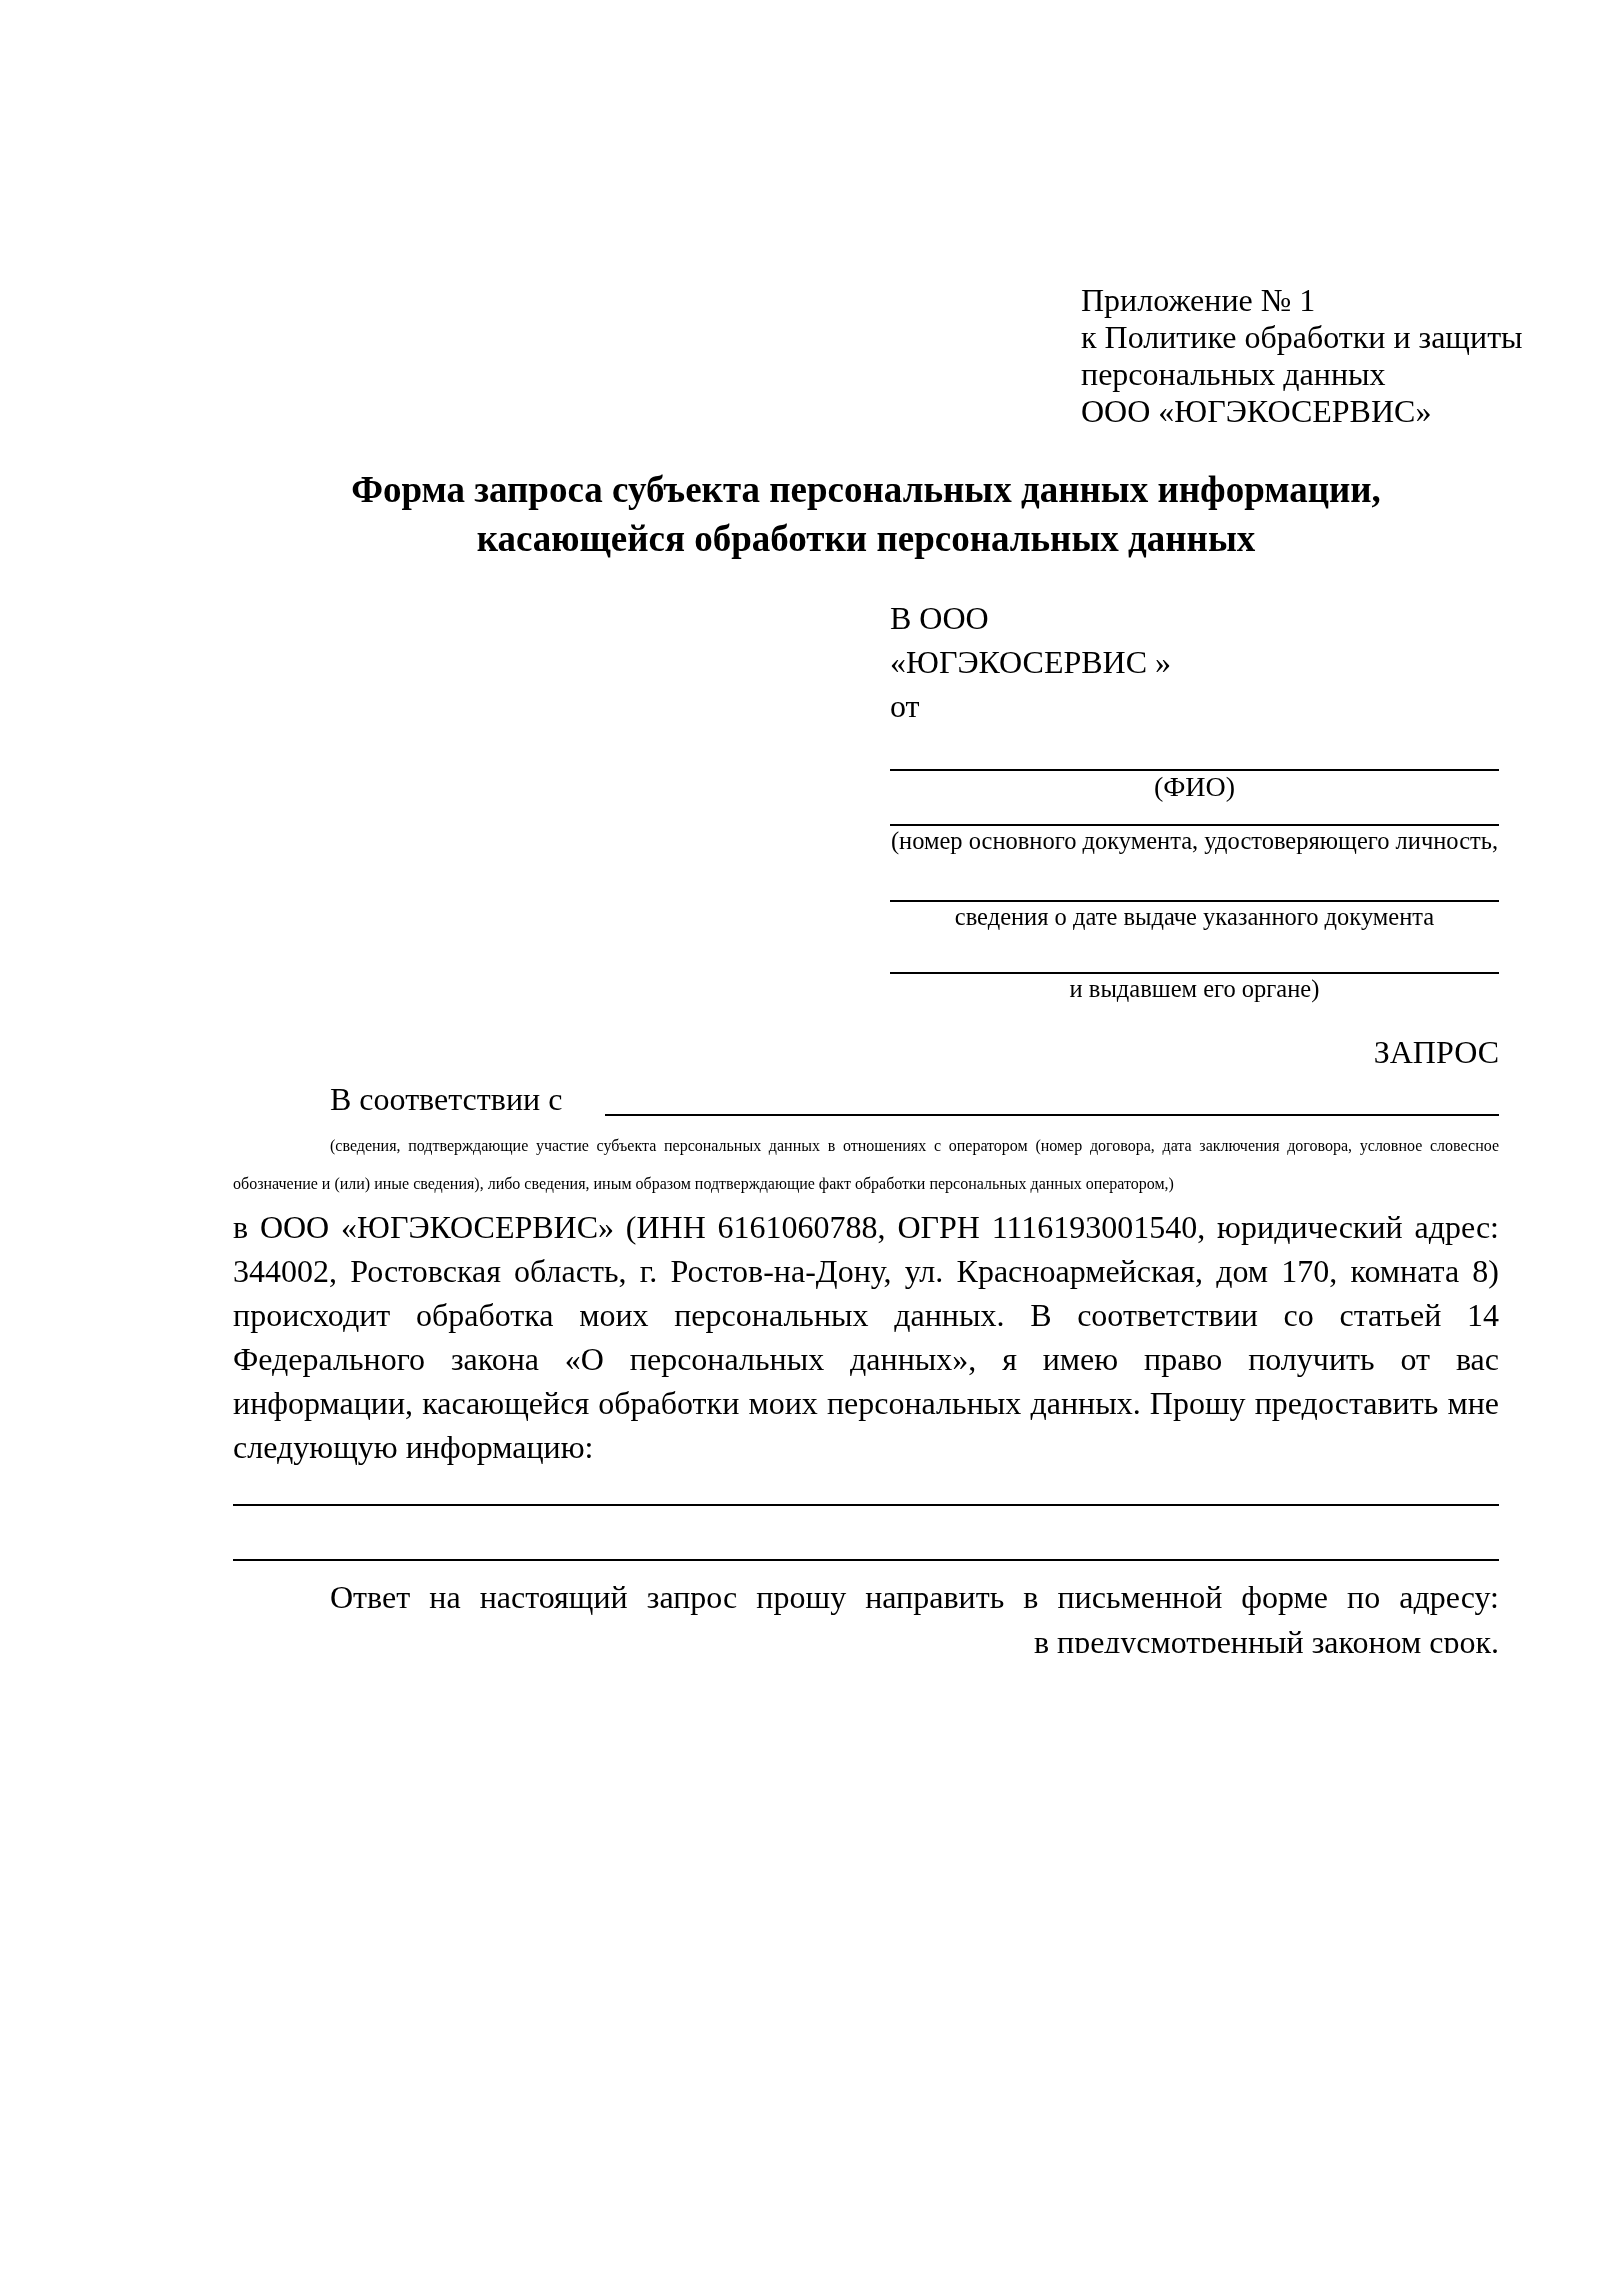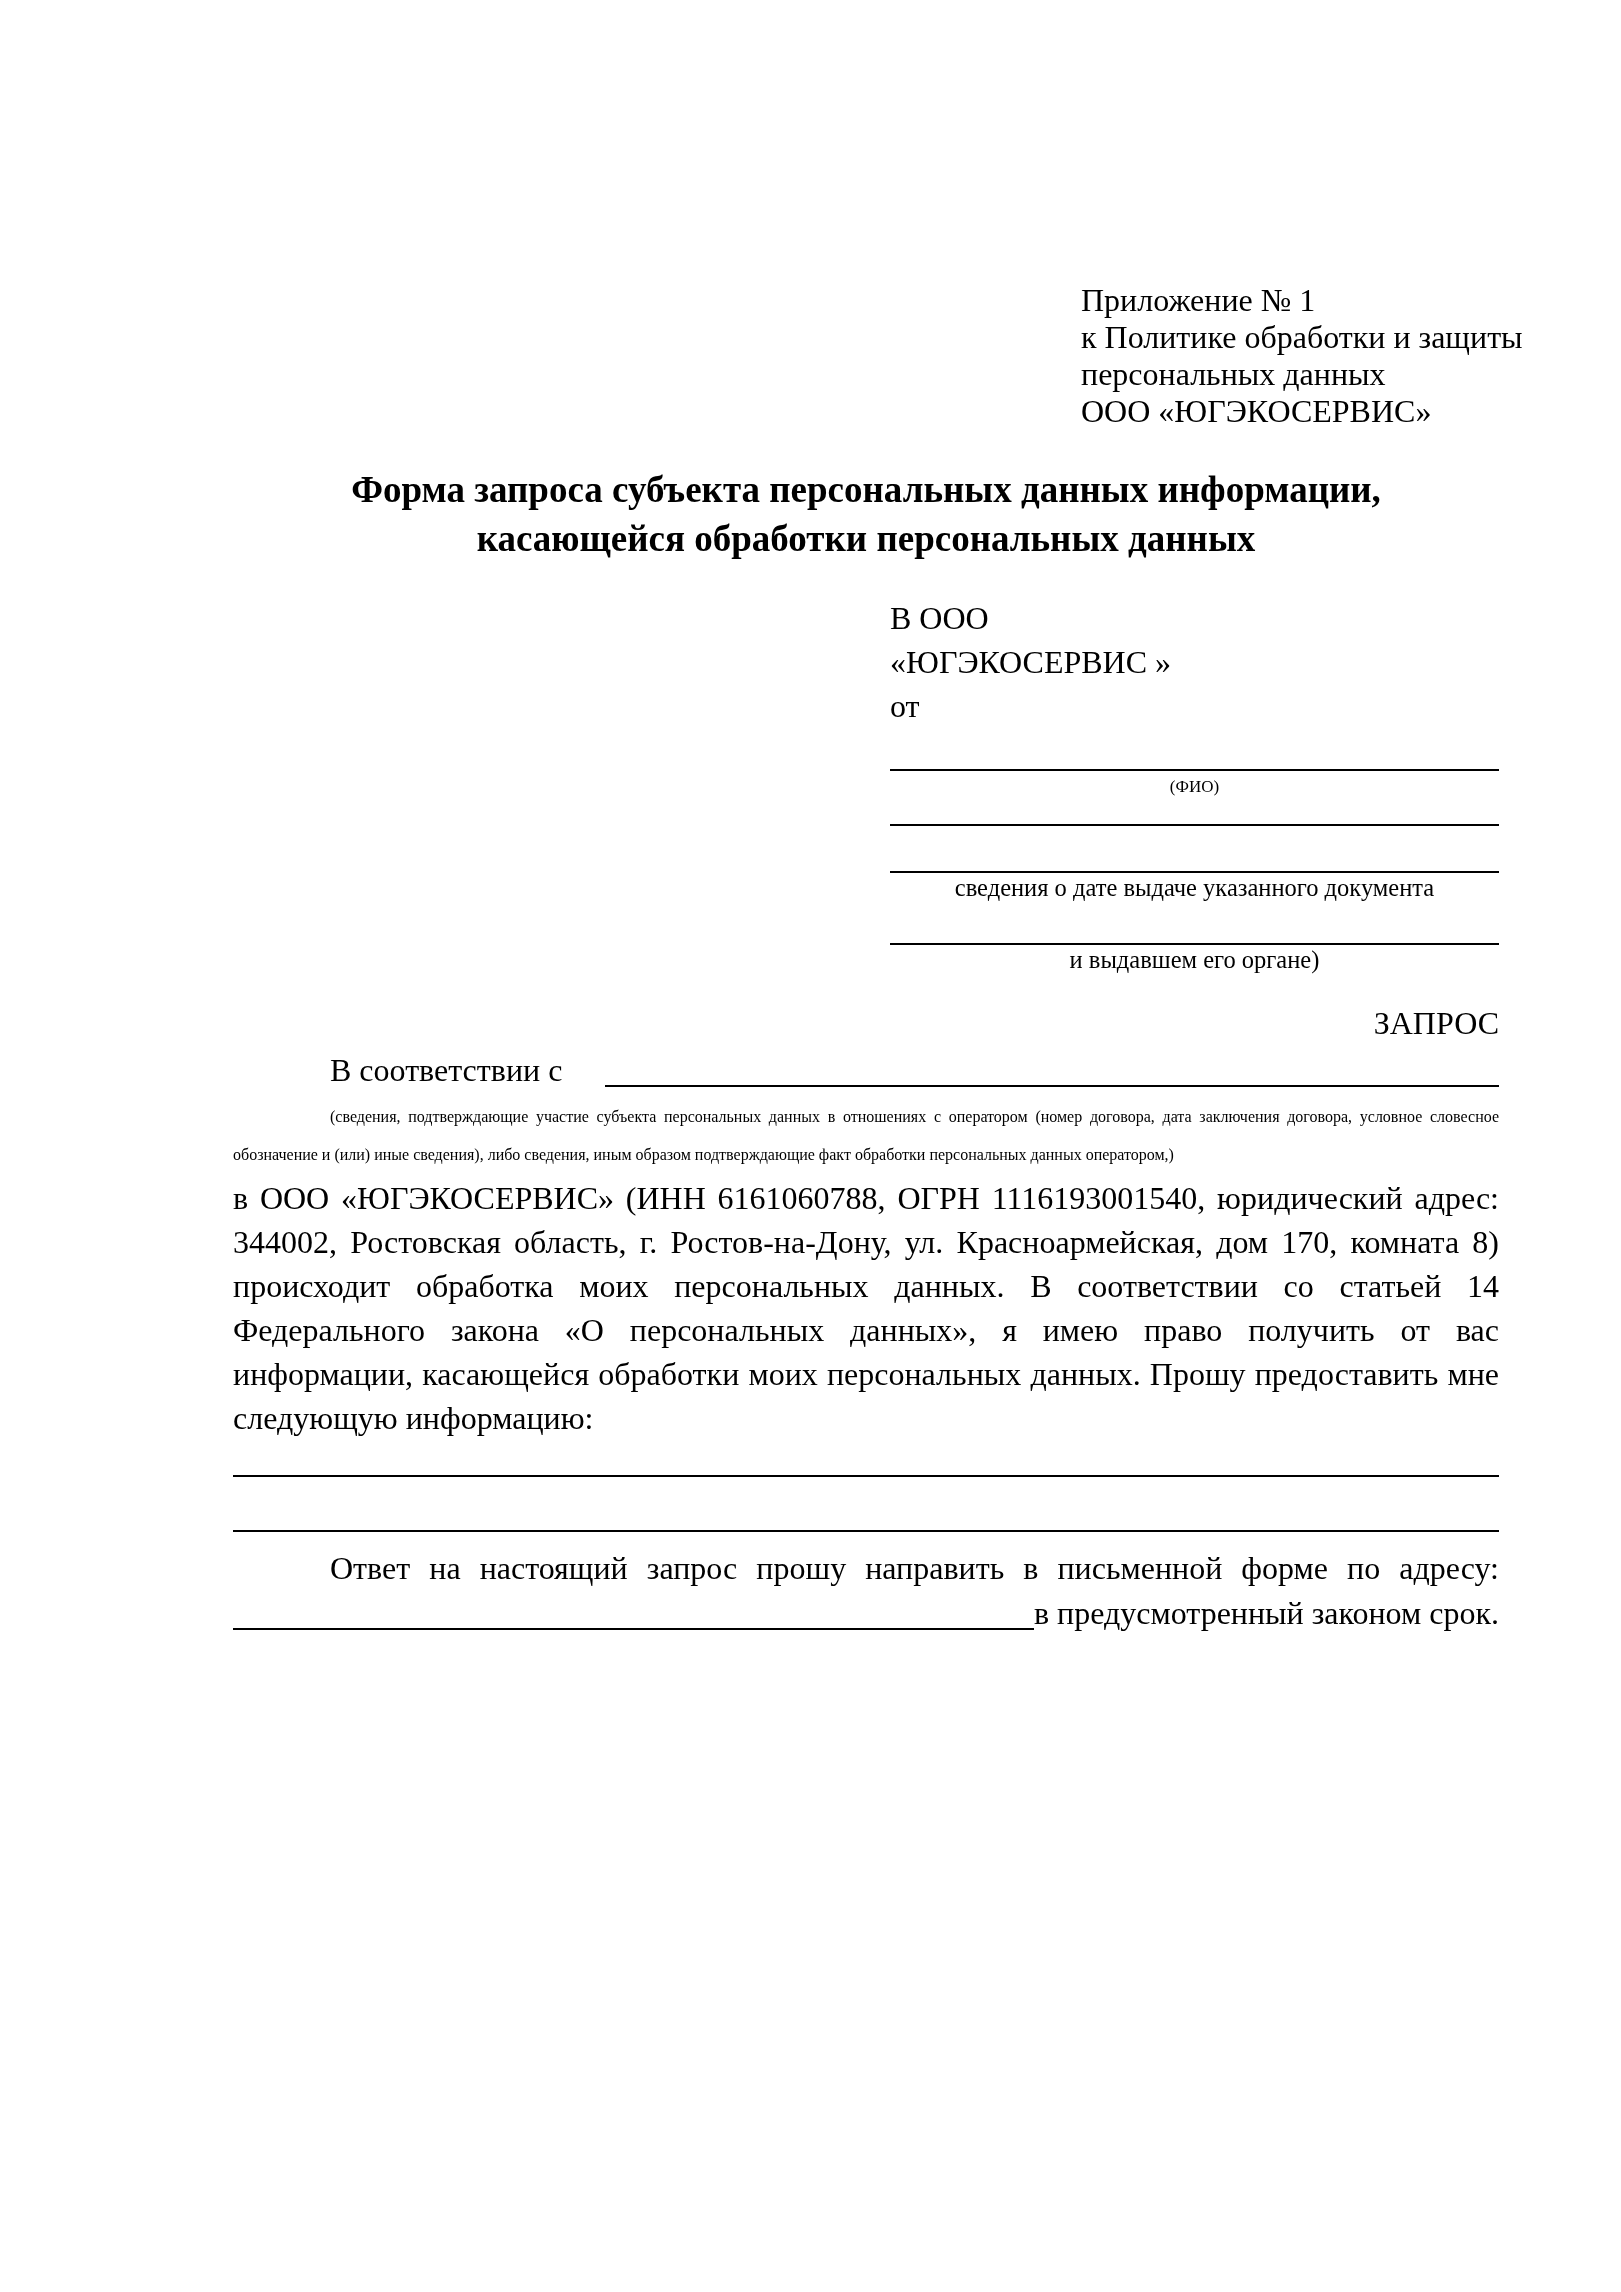--- a/index.html
+++ b/index.html
@@ -17,21 +17,21 @@
   }
   .hdr { margin-left:848px; line-height:37px; white-space:nowrap; }
   .doc-title { margin-top:35px; text-align:center; font-weight:bold; font-size:37px; line-height:49px; }
   .addr { margin-left:657px; margin-top:33px; line-height:44px; }
   .fld-rule { border-bottom:2.9px solid #000; height:0; }
   .addr .r1 { margin-top:41px; }
   .addr .r2 { margin-top:21.6px; }
   .addr .r3 { margin-top:45px; }
   .addr .r4 { margin-top:41px; }
   .fld-cap { text-align:center; font-size:24.5px; line-height:29px; }
-  .cap-fio { font-size:17px; line-height:31px; }
+  .cap-fio { font-size:28px; line-height:31px; }
   .req-head { text-align:right; margin-top:29px; line-height:41px; }
   .intro-row { display:flex; margin-top:5.9px; line-height:43px;gap:35px; }
   .intro-text { margin-left:97px; white-space:pre; }
   .uline { flex:1 1 auto; border-bottom:2.9px solid #000; margin-bottom:5.9px; }
   .note { font-size:16px; line-height:38px; text-align:justify; text-indent:97px; margin-top:6px; }
   .body-par { text-align:justify; line-height:44px; margin-top:2px; }
   .blank-rule { border-bottom:2.9px solid #000; height:0; }
   .b1 { margin-top:35px; }
   .b2 { margin-top:53px; }
   .reply1 { text-align:justify; text-align-last:justify; text-indent:97px; line-height:45px; margin-top:13.7px; }
@@ -59,20 +59,21 @@
 
   <div class="addr">
     <div>В ООО</div>
     <div>«ЮГЭКОСЕРВИС »</div>
     <div>от</div>
 
     <div class="fld-rule r1"></div>
     <div class="fld-cap cap-fio">(ФИО)</div>
 
     <div class="fld-rule r2"></div>
+    <div class="fld-cap">(номер основного документа, удостоверяющего личность,</div>
 
     <div class="fld-rule r3"></div>
     <div class="fld-cap">сведения о дате выдаче указанного документа</div>
 
     <div class="fld-rule r4"></div>
     <div class="fld-cap">и выдавшем его органе)</div>
   </div>
 
   <div class="req-head">ЗАПРОС</div>
 

